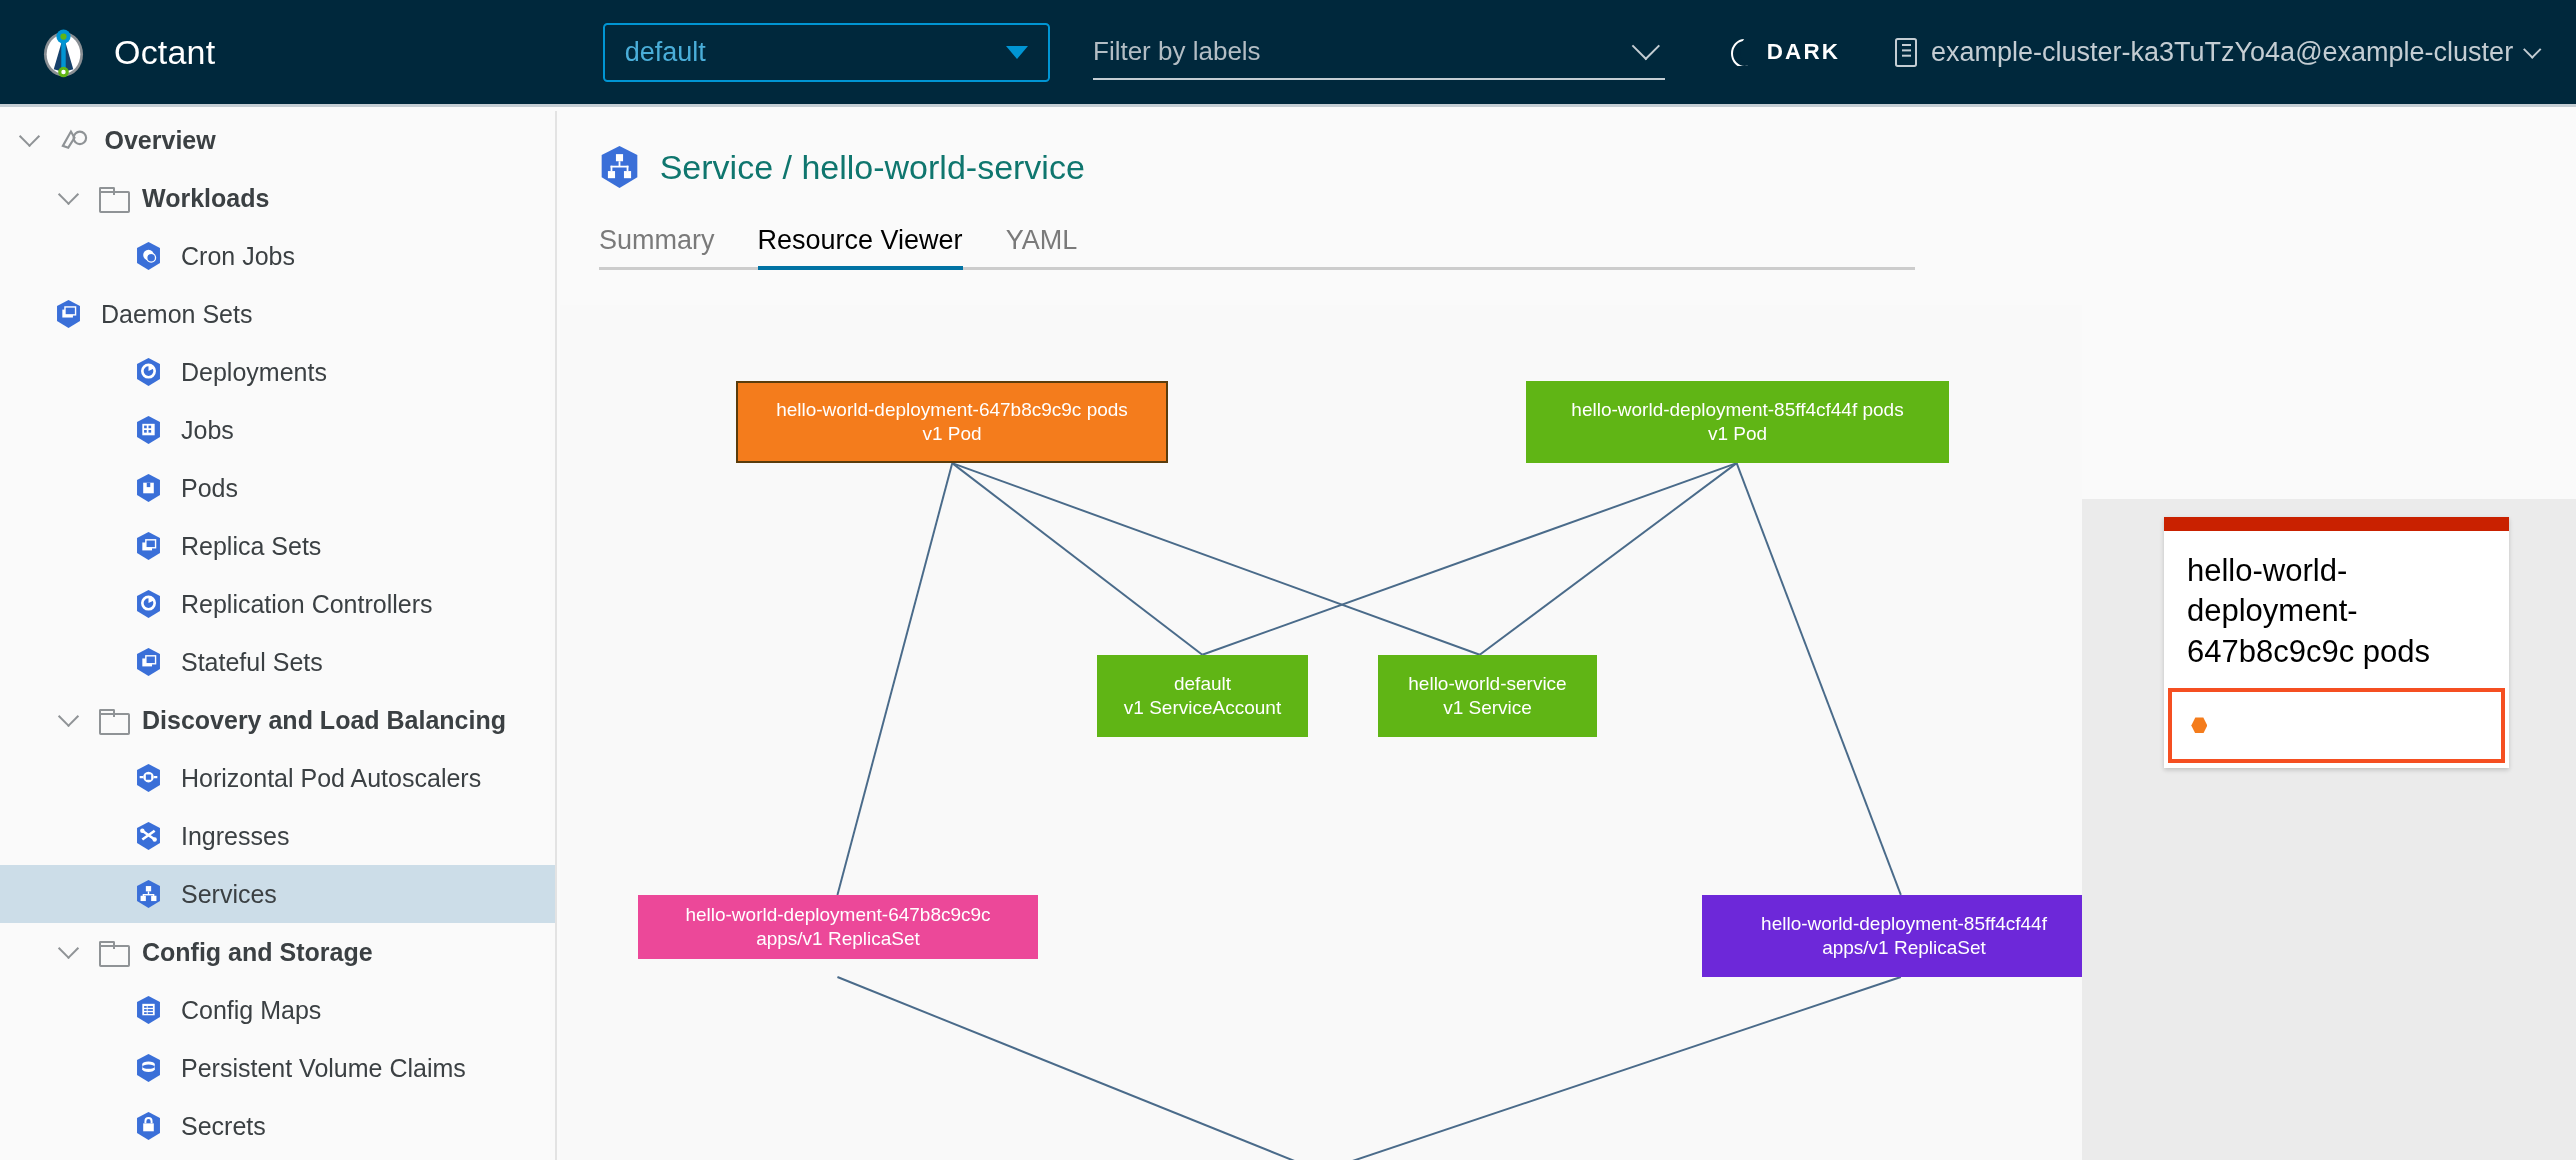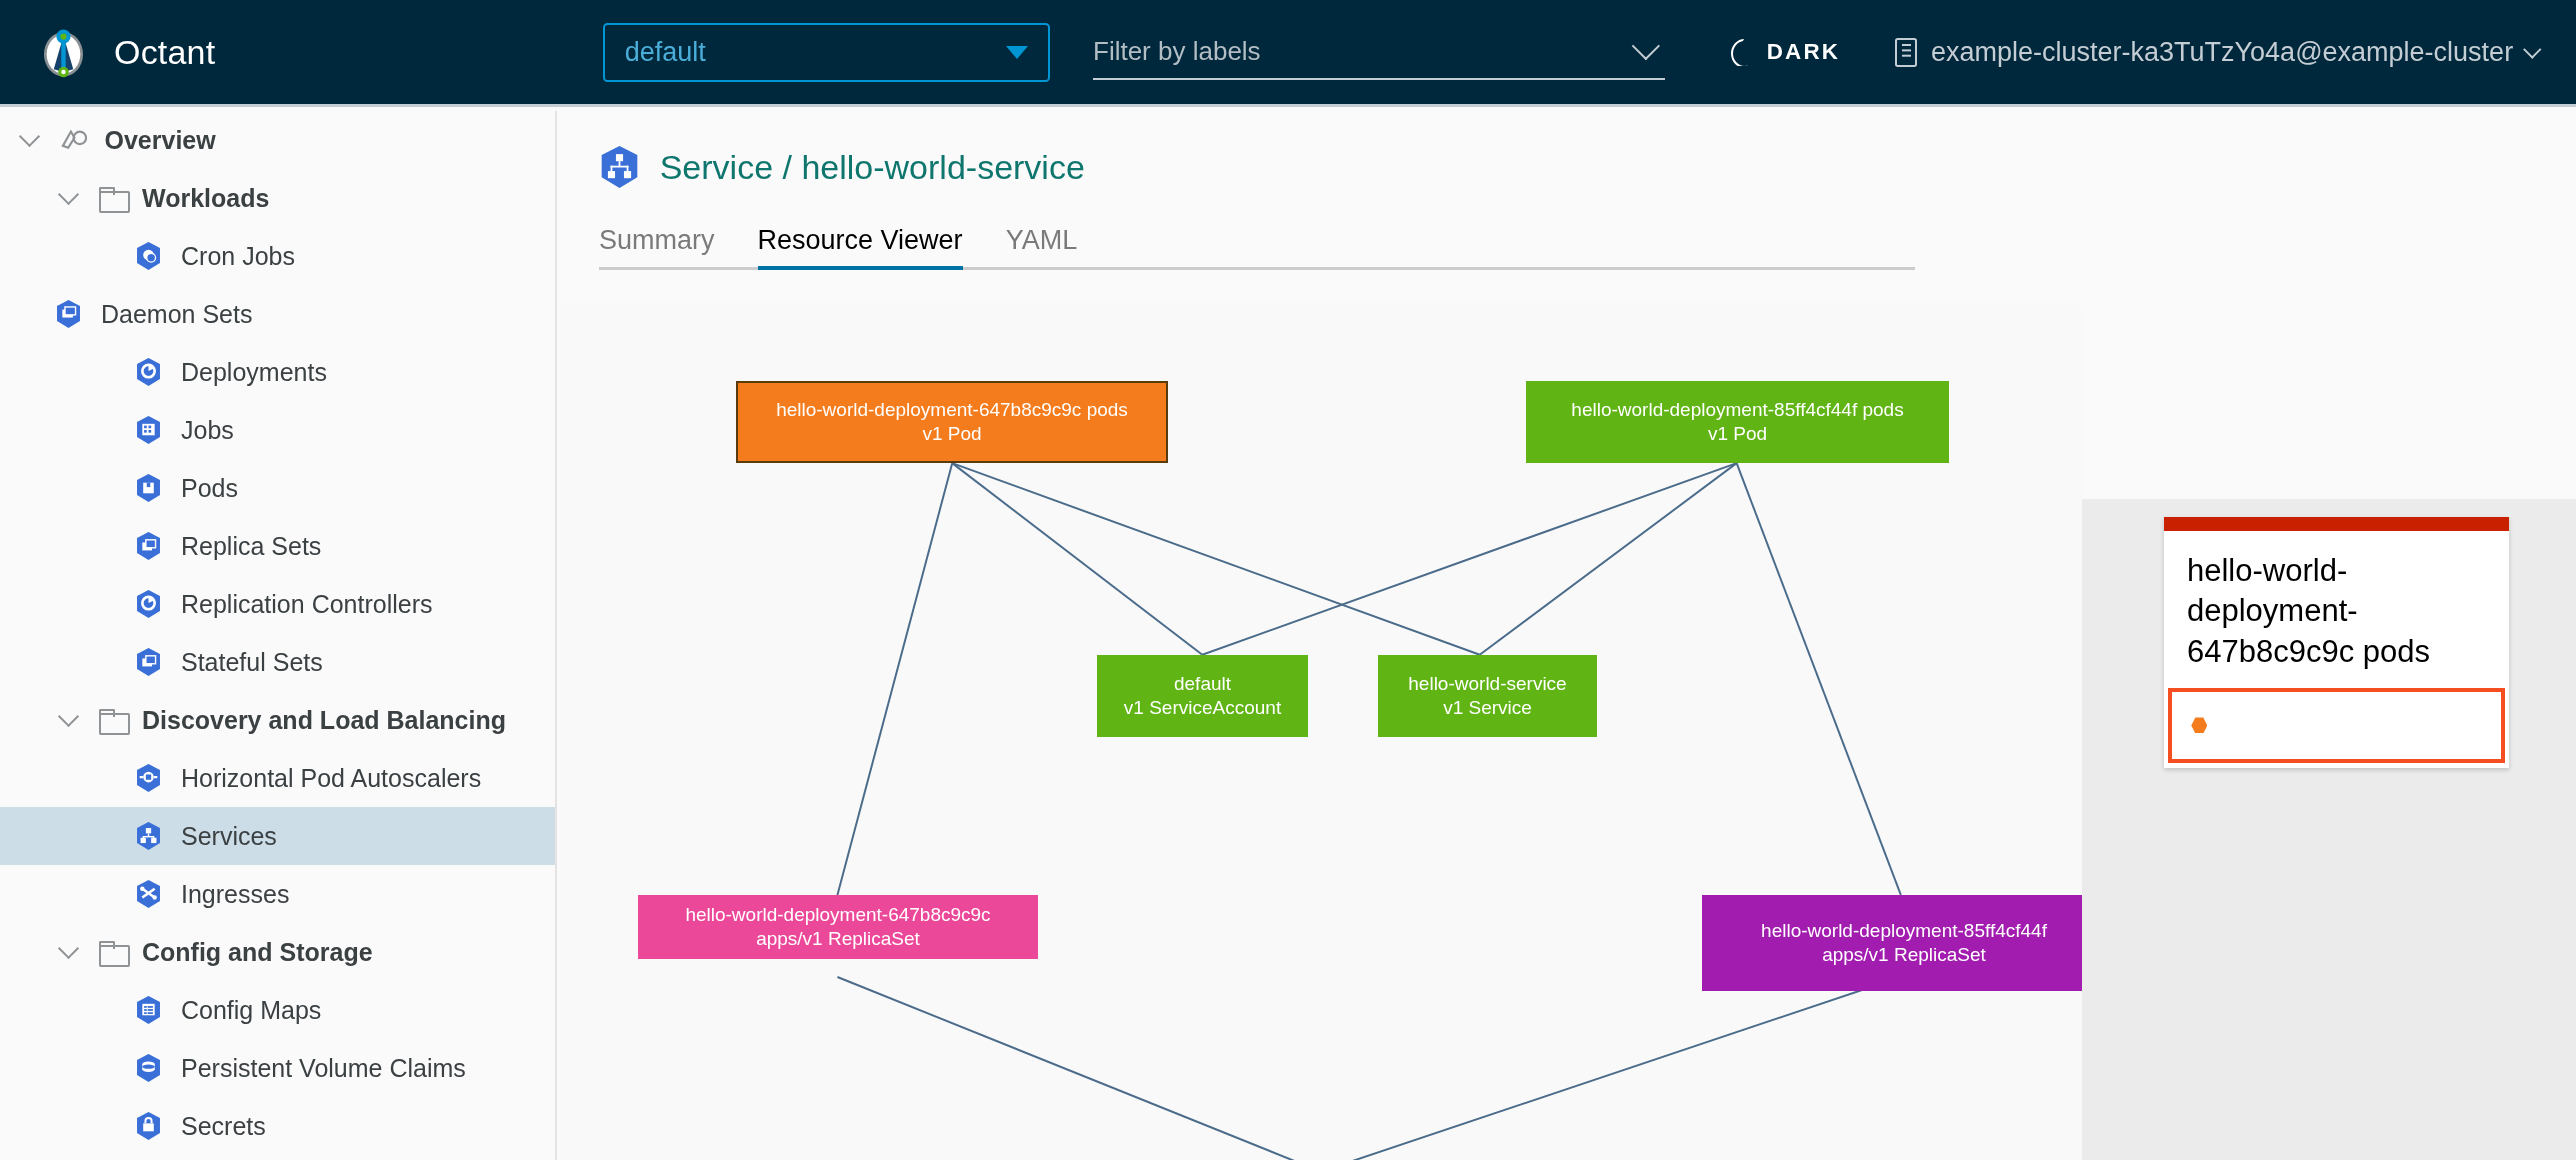--- a/index.html
+++ b/index.html
@@ -341,41 +341,41 @@
     </div>
     <div class="nav-row" style="padding-left: 134px;">
       <span class="k8s-ico"><svg width="29" height="30" viewBox="0 0 32 34">
           <path d="M16 1 L29 8 L29 25 L16 33 L3 25 L3 8 Z" fill="#3a6fd8"></path>
           <circle cx="16" cy="16" r="6" fill="#fff"></circle>
           <rect x="13" y="13" width="6" height="6" fill="#3a6fd8"></rect>
           <path d="M6 16 L10 16 M22 16 L26 16" stroke="#fff" stroke-width="2.5"></path>
         </svg></span>
       <span class="nav-label" style="margin-left: 18px;">Horizontal Pod Autoscalers</span>
     </div>
+    <div class="nav-row" style="padding-left: 134px;">
+      <span class="k8s-ico"><svg width="29" height="30" viewBox="0 0 32 34">
+          <path d="M16 1 L29 8 L29 25 L16 33 L3 25 L3 8 Z" fill="#3a6fd8"></path>
+          <path d="M9 11 L23 21 M23 11 L9 21" stroke="#fff" stroke-width="3"></path>
+          <circle cx="9" cy="11" r="2.5" fill="#fff"></circle>
+          <circle cx="23" cy="21" r="2.5" fill="#fff"></circle>
+        </svg></span>
+      <span class="nav-label" style="margin-left: 18px;">Ingresses</span>
+    </div>
     <div class="nav-row selected" style="padding-left: 134px;">
       <span class="k8s-ico"><svg width="29" height="30" viewBox="0 0 32 34">
           <path d="M16 1 L29 8 L29 25 L16 33 L3 25 L3 8 Z" fill="#3a6fd8"></path>
           <rect x="13" y="8" width="6" height="6" fill="#fff"></rect>
           <rect x="7" y="19" width="6" height="6" fill="#fff"></rect>
           <rect x="19" y="19" width="6" height="6" fill="#fff"></rect>
           <rect x="15.2" y="14" width="1.6" height="4" fill="#fff"></rect>
           <rect x="10" y="17" width="12" height="1.6" fill="#fff"></rect>
           <rect x="9.4" y="17" width="1.6" height="3" fill="#fff"></rect>
           <rect x="21" y="17" width="1.6" height="3" fill="#fff"></rect>
         </svg></span>
       <span class="nav-label" style="margin-left: 18px;">Services</span>
-    </div>
-    <div class="nav-row" style="padding-left: 134px;">
-      <span class="k8s-ico"><svg width="29" height="30" viewBox="0 0 32 34">
-          <path d="M16 1 L29 8 L29 25 L16 33 L3 25 L3 8 Z" fill="#3a6fd8"></path>
-          <path d="M9 11 L23 21 M23 11 L9 21" stroke="#fff" stroke-width="3"></path>
-          <circle cx="9" cy="11" r="2.5" fill="#fff"></circle>
-          <circle cx="23" cy="21" r="2.5" fill="#fff"></circle>
-        </svg></span>
-      <span class="nav-label" style="margin-left: 18px;">Ingresses</span>
     </div>
     <div class="nav-row" style="padding-left: 61px;">
       <span class="nav-caret"></span>
       <span class="folder-icon" style="margin-left: 23px;"></span>
       <span class="nav-label group" style="margin-left: 16px;">Config and Storage</span>
     </div>
     <div class="nav-row" style="padding-left: 134px;">
       <span class="k8s-ico"><svg width="29" height="30" viewBox="0 0 32 34">
           <path d="M16 1 L29 8 L29 25 L16 33 L3 25 L3 8 Z" fill="#3a6fd8"></path>
           <rect x="9" y="10" width="14" height="13" fill="#fff"></rect>
@@ -456,21 +456,21 @@
           <div class="node-l2">v1 ServiceAccount</div>
         </div>
         <div class="node green" style="left: 818px; top: 350px; width: 219px; height: 82px; background: rgb(96, 181, 21);">
           <div>hello-world-service</div>
           <div class="node-l2">v1 Service</div>
         </div>
         <div class="node orange" style="left: 78px; top: 590px; width: 400px; height: 64px; background: #ec4899;">
           <div>hello-world-deployment-647b8c9c9c</div>
           <div class="node-l2">apps/v1 ReplicaSet</div>
         </div>
-        <div class="node green" style="left: 1142px; top: 590px; width: 398px; height: 96px; background: #a21caf; padding-left: 15px;">
+        <div class="node green" style="left: 1142px; top: 590px; width: 398px; height: 82px; background: #6d28d9; padding-left: 15px;">
           <div>hello-world-deployment-85ff4cf44f</div>
           <div class="node-l2">apps/v1 ReplicaSet</div>
         </div>
       </div>
     <div class="side-panel">
       <div class="info-card">
         <div class="card-top-bar" style="background: rgb(201, 33, 0);"></div>
         <div class="card-title">hello-world-deployment-647b8c9c9c pods</div>
         <div class="card-status-box" style="border-color: rgb(245, 79, 33);">
           <span class="status-dot" style="background: rgb(244, 124, 28);"></span>

